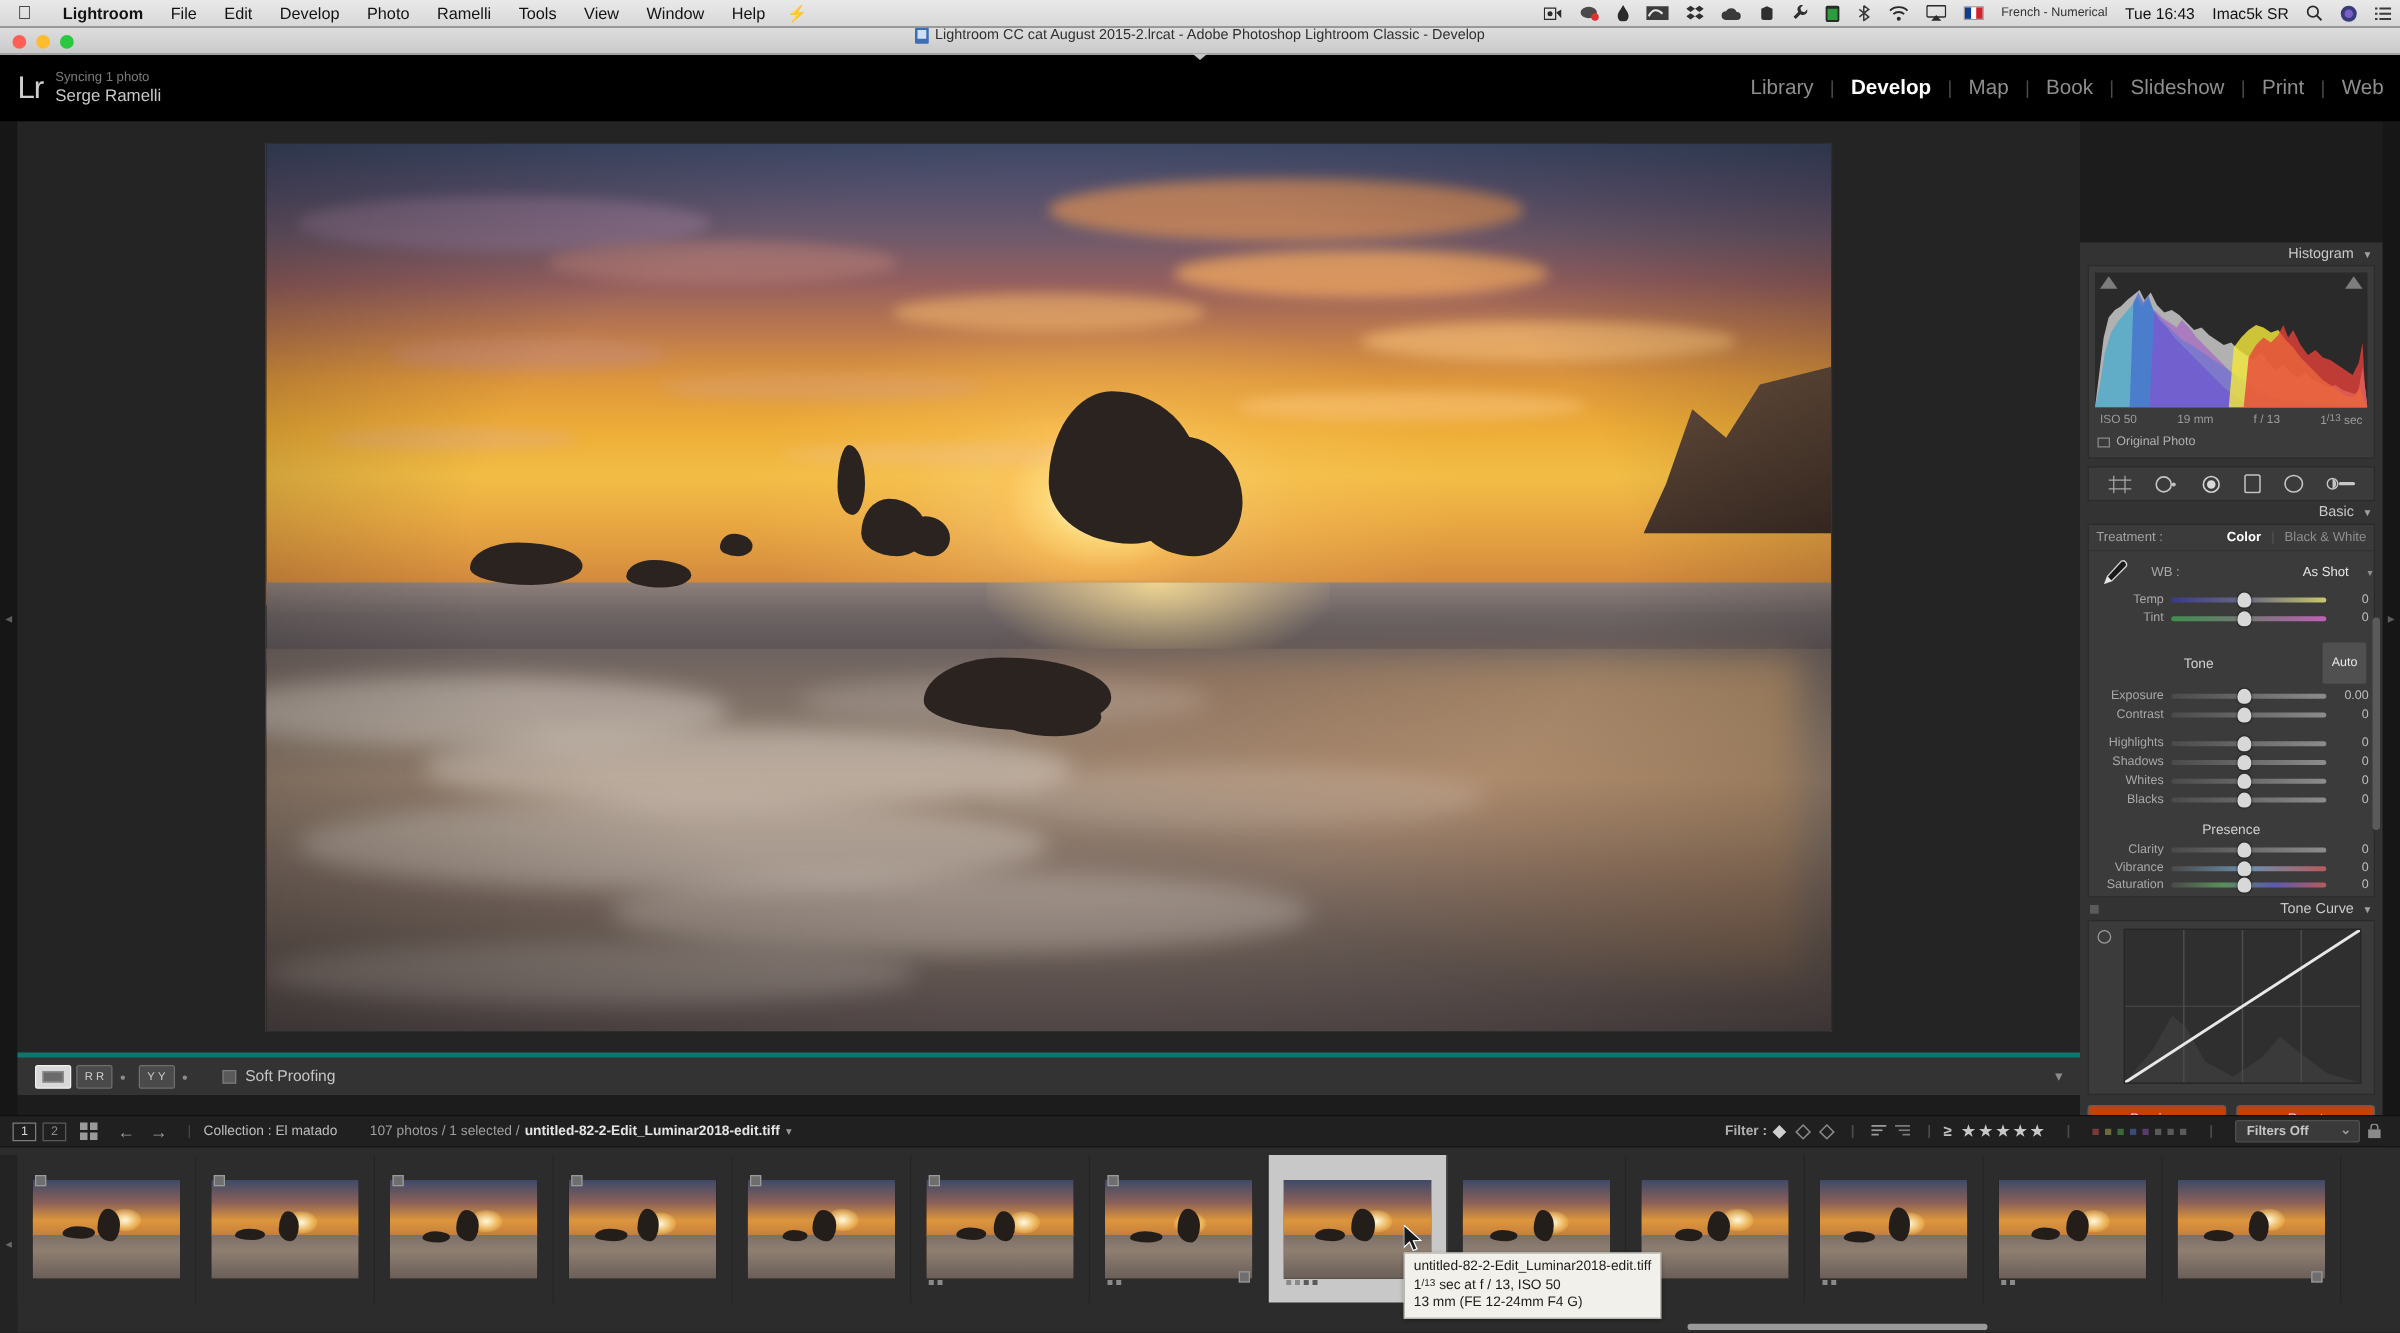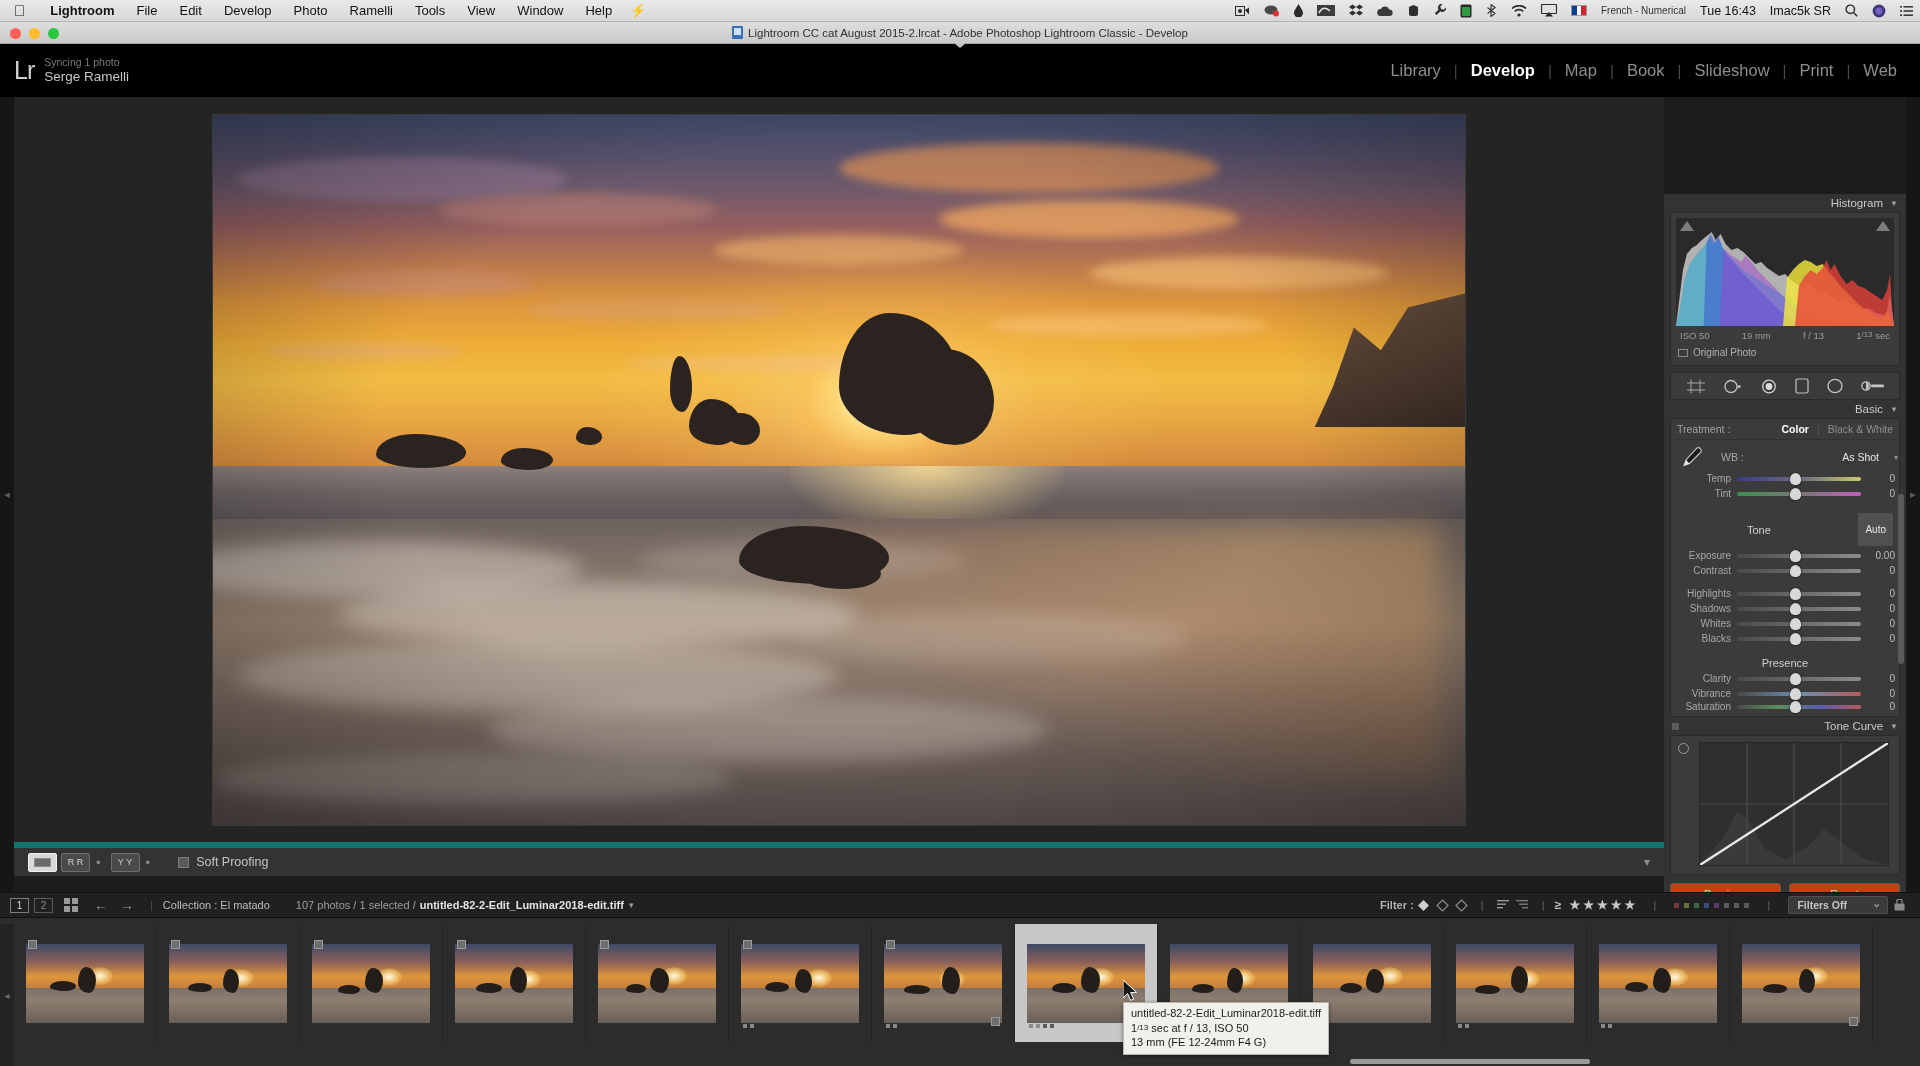--- a/index.html
+++ b/index.html
@@ -33,21 +33,21 @@
   .flagfr i:nth-child(1) { left: 0; background: #0b3d91; }
   .flagfr i:nth-child(2) { left: 33.33%; background: #fff; }
   .flagfr i:nth-child(3) { left: 66.66%; background: #d2222e; }
 
   
   .titlebar {
     position: absolute; top: 22px; left: 0;
     width: 1920px; height: 22px;
     background: linear-gradient(#dedede, #c9c9c9);
     border-bottom: 1px solid #a9a9a9;
-    display: flex; align-items: center; justify-content: center;
+    display: flex; justify-content: center;
     font-size: 11.5px; color: #303030;
     z-index: 49;
   }
   .traffic { position: absolute; left: 10px; top: 6px; display: flex; gap: 8px; }
   .traffic b { width: 11px; height: 11px; border-radius: 50%; display: block; }
   .tl-red { background: #ff5f57; } .tl-yel { background: #febc2e; } .tl-grn { background: #28c840; }
   .doc-ico { width: 11px; height: 13px; background: #3a6fb5; border-radius: 1px; margin-right: 5px;
              display: inline-block; position: relative; }
   .doc-ico:after { content:""; position:absolute; inset: 2px 2px 4px 2px; background:#cfe0f5; }
   .titlebar .tnotch { position: absolute; bottom: -5px; left: 50%; margin-left: -6px;
@@ -59,21 +59,21 @@
     position: absolute; top: 44px; left: 0;
     width: 1920px; height: 53px;
     background: #000;
     display: flex; align-items: center;
     z-index: 40;
   }
   .lr-logo { color: #d0d0d0; font-size: 25px; margin: 0 10px 0 14px; letter-spacing: -1px; font-weight: 300; }
   .lr-idbox { line-height: 1.25; }
   .lr-idbox .sync { color: #7b7b7b; font-size: 10.5px; }
   .lr-idbox .usr { color: #c8c8c8; font-size: 13.5px; }
-  .lr-modules { margin-left: auto; display: flex; align-items: center; padding-right: 10px; }
+  .lr-modules { margin-left: auto; display: flex; align-items: center; padding-right: 0; }
   .lr-modules .mod { color: #8e8e8e; font-size: 16.5px; padding: 0 13px; white-space: nowrap; }
   .lr-modules .mod.active { color: #fff; font-weight: bold; }
   .lr-modules .sep { color: #4a4a4a; font-size: 15px; }
 
   
   .workarea {
     position: absolute; top: 97px; left: 0;
     width: 1920px; height: 795px;
     background: #1c1c1c;
   }
@@ -158,21 +158,21 @@
     position:absolute; inset:0;
     background: radial-gradient(ellipse at 50% 45%, rgba(0,0,0,0) 52%, rgba(0,0,0,.34) 100%);
   }
 
   
   .img-toolbar {
     position: absolute; top: 745px; left: 14px;
     width: 1650px; height: 34px;
     background: #333333;
     display: flex; align-items: center; padding: 0 14px;
-    border-top: 6px solid #0f766e;
+    border-top: 4px solid #0f766e;
   }
   .tb-btn {
     width: 29px; height: 19px; border: 1px solid #6e6e6e; border-radius: 2px;
     background: #4a4a4a; margin-right: 4px; display:flex; align-items:center; justify-content:center;
     color:#cfcfcf; font-size: 9px;
   }
   .tb-btn.sel { background: #d8d8d8; border-color: #f0f0f0; }
   .tb-btn.sel i { display:block; width:17px; height:9px; background:#6b6b6b; border:1px solid #8d8d8d;}
   .tb-grp { display:flex; align-items:center; margin-right: 4px; }
   .tb-dot { color:#8a8a8a; font-size:13px; margin: 0 6px 0 2px; }

